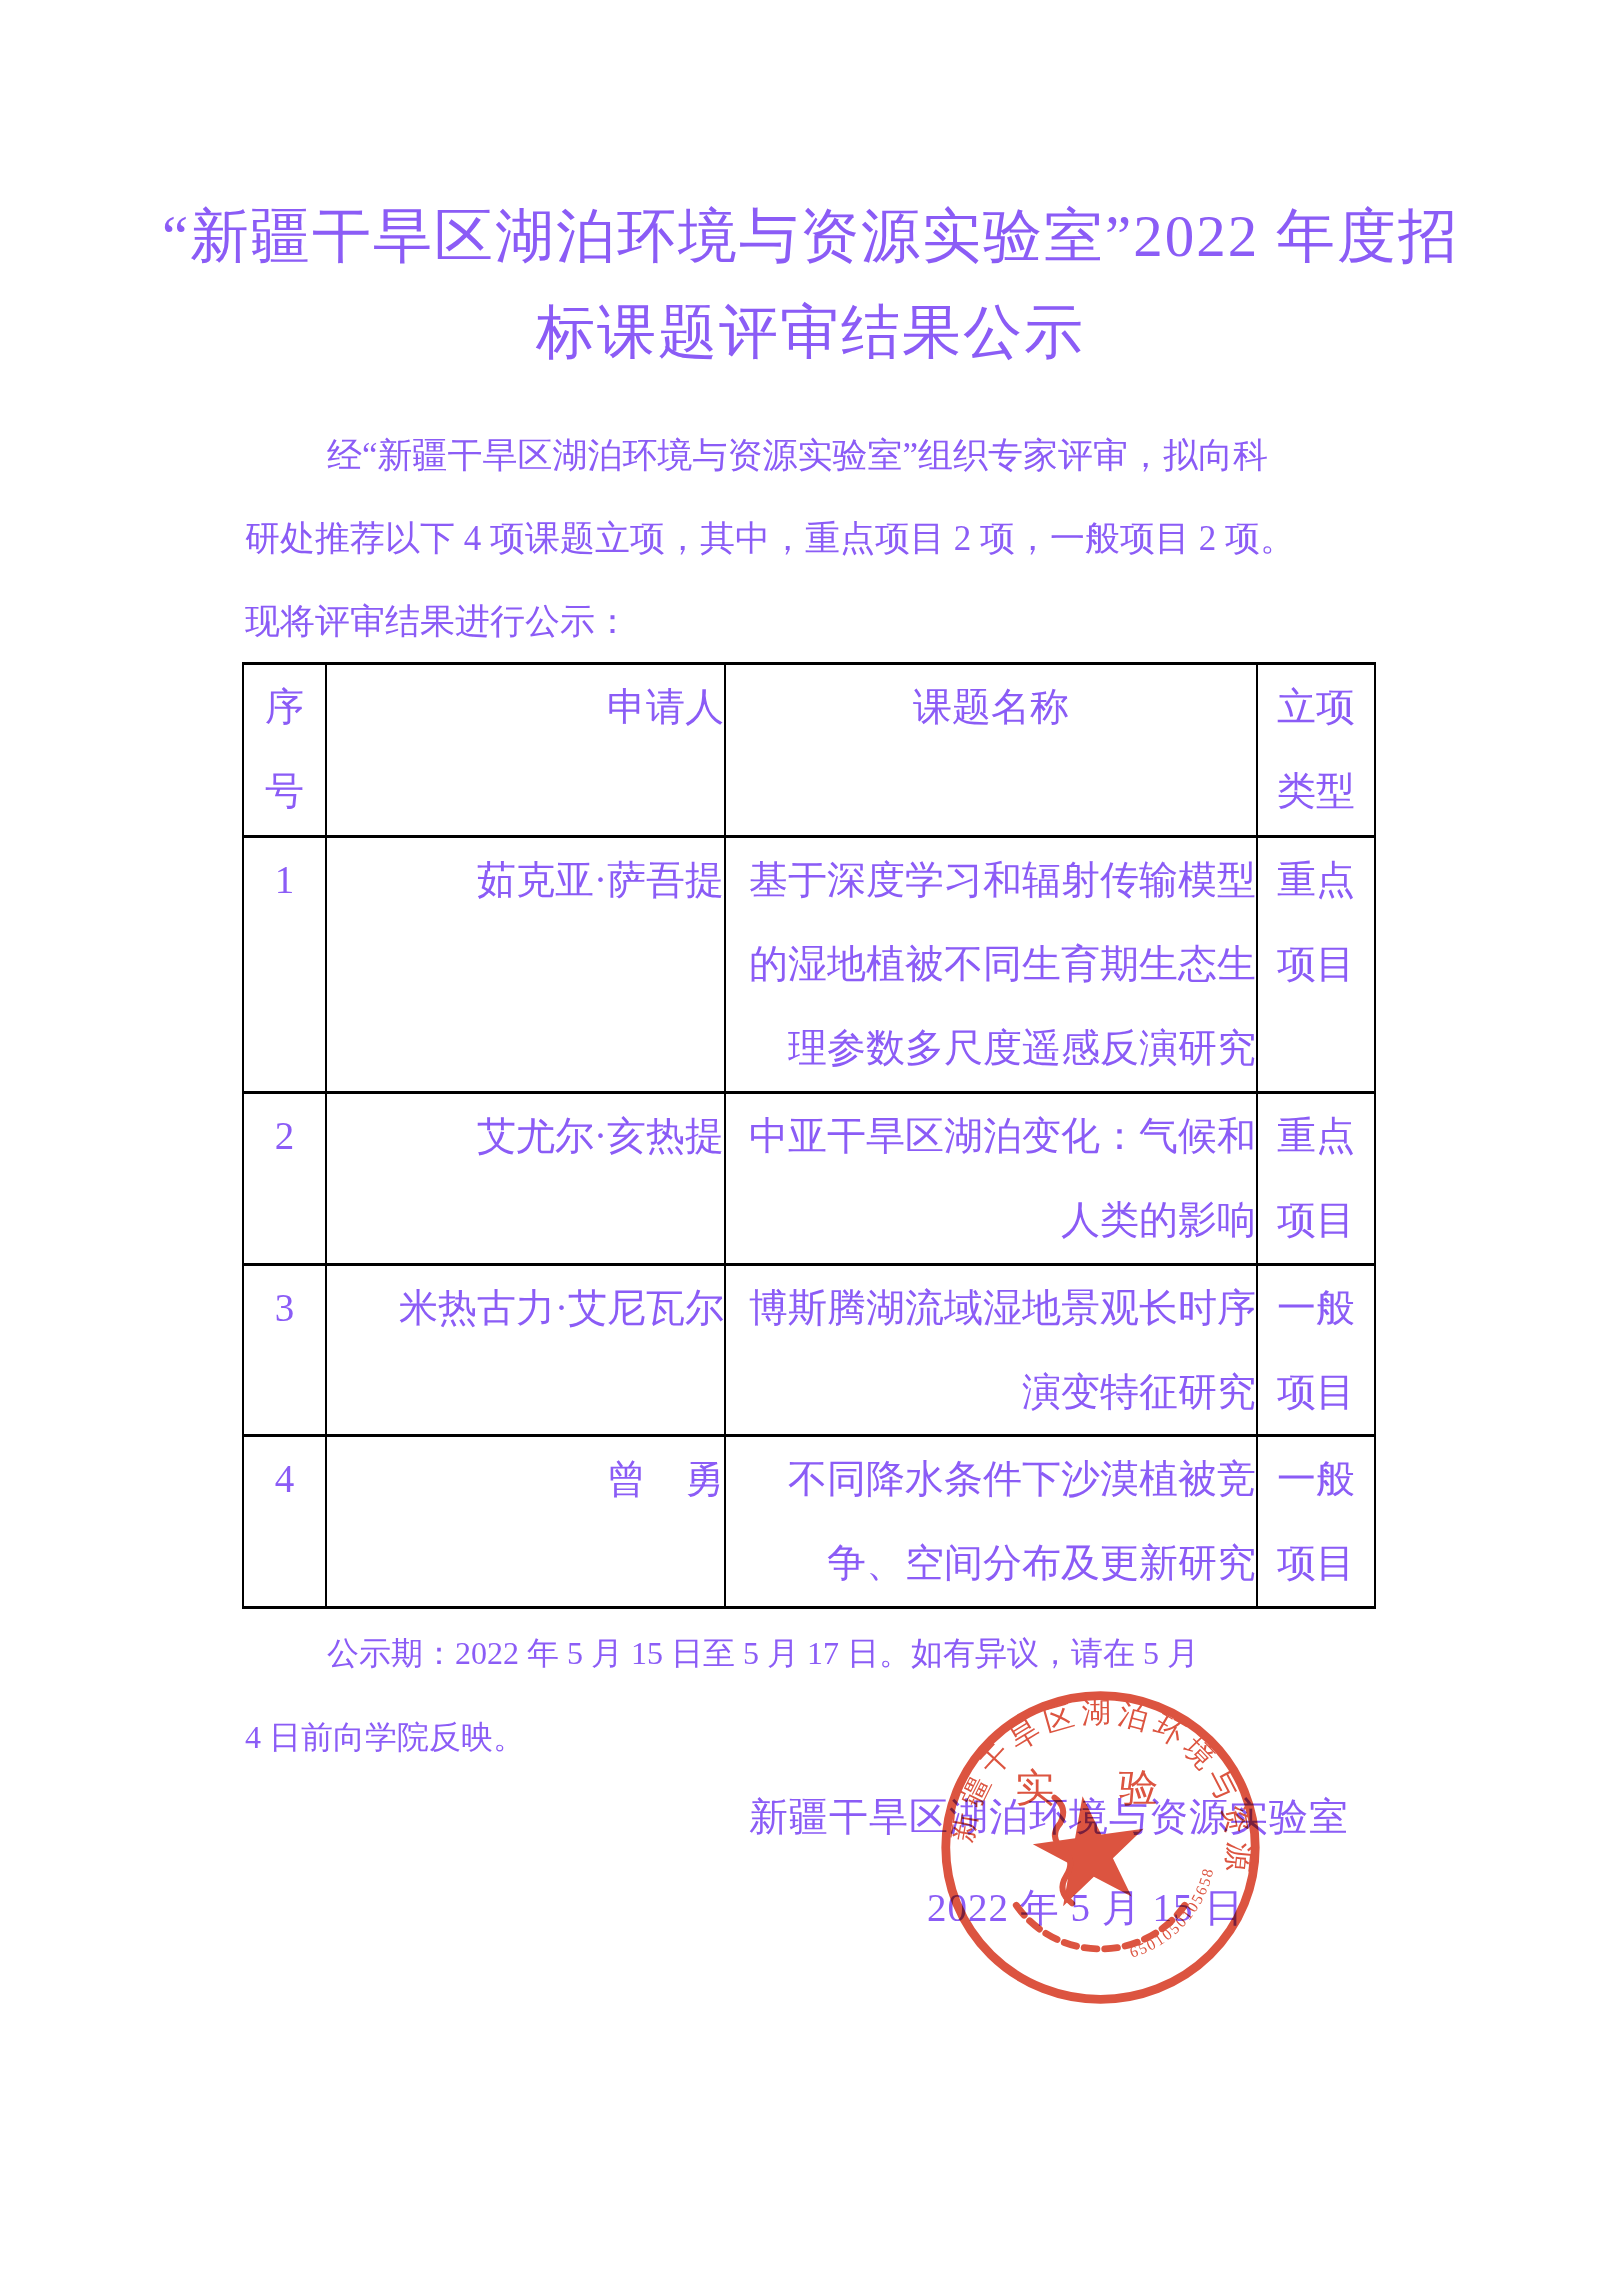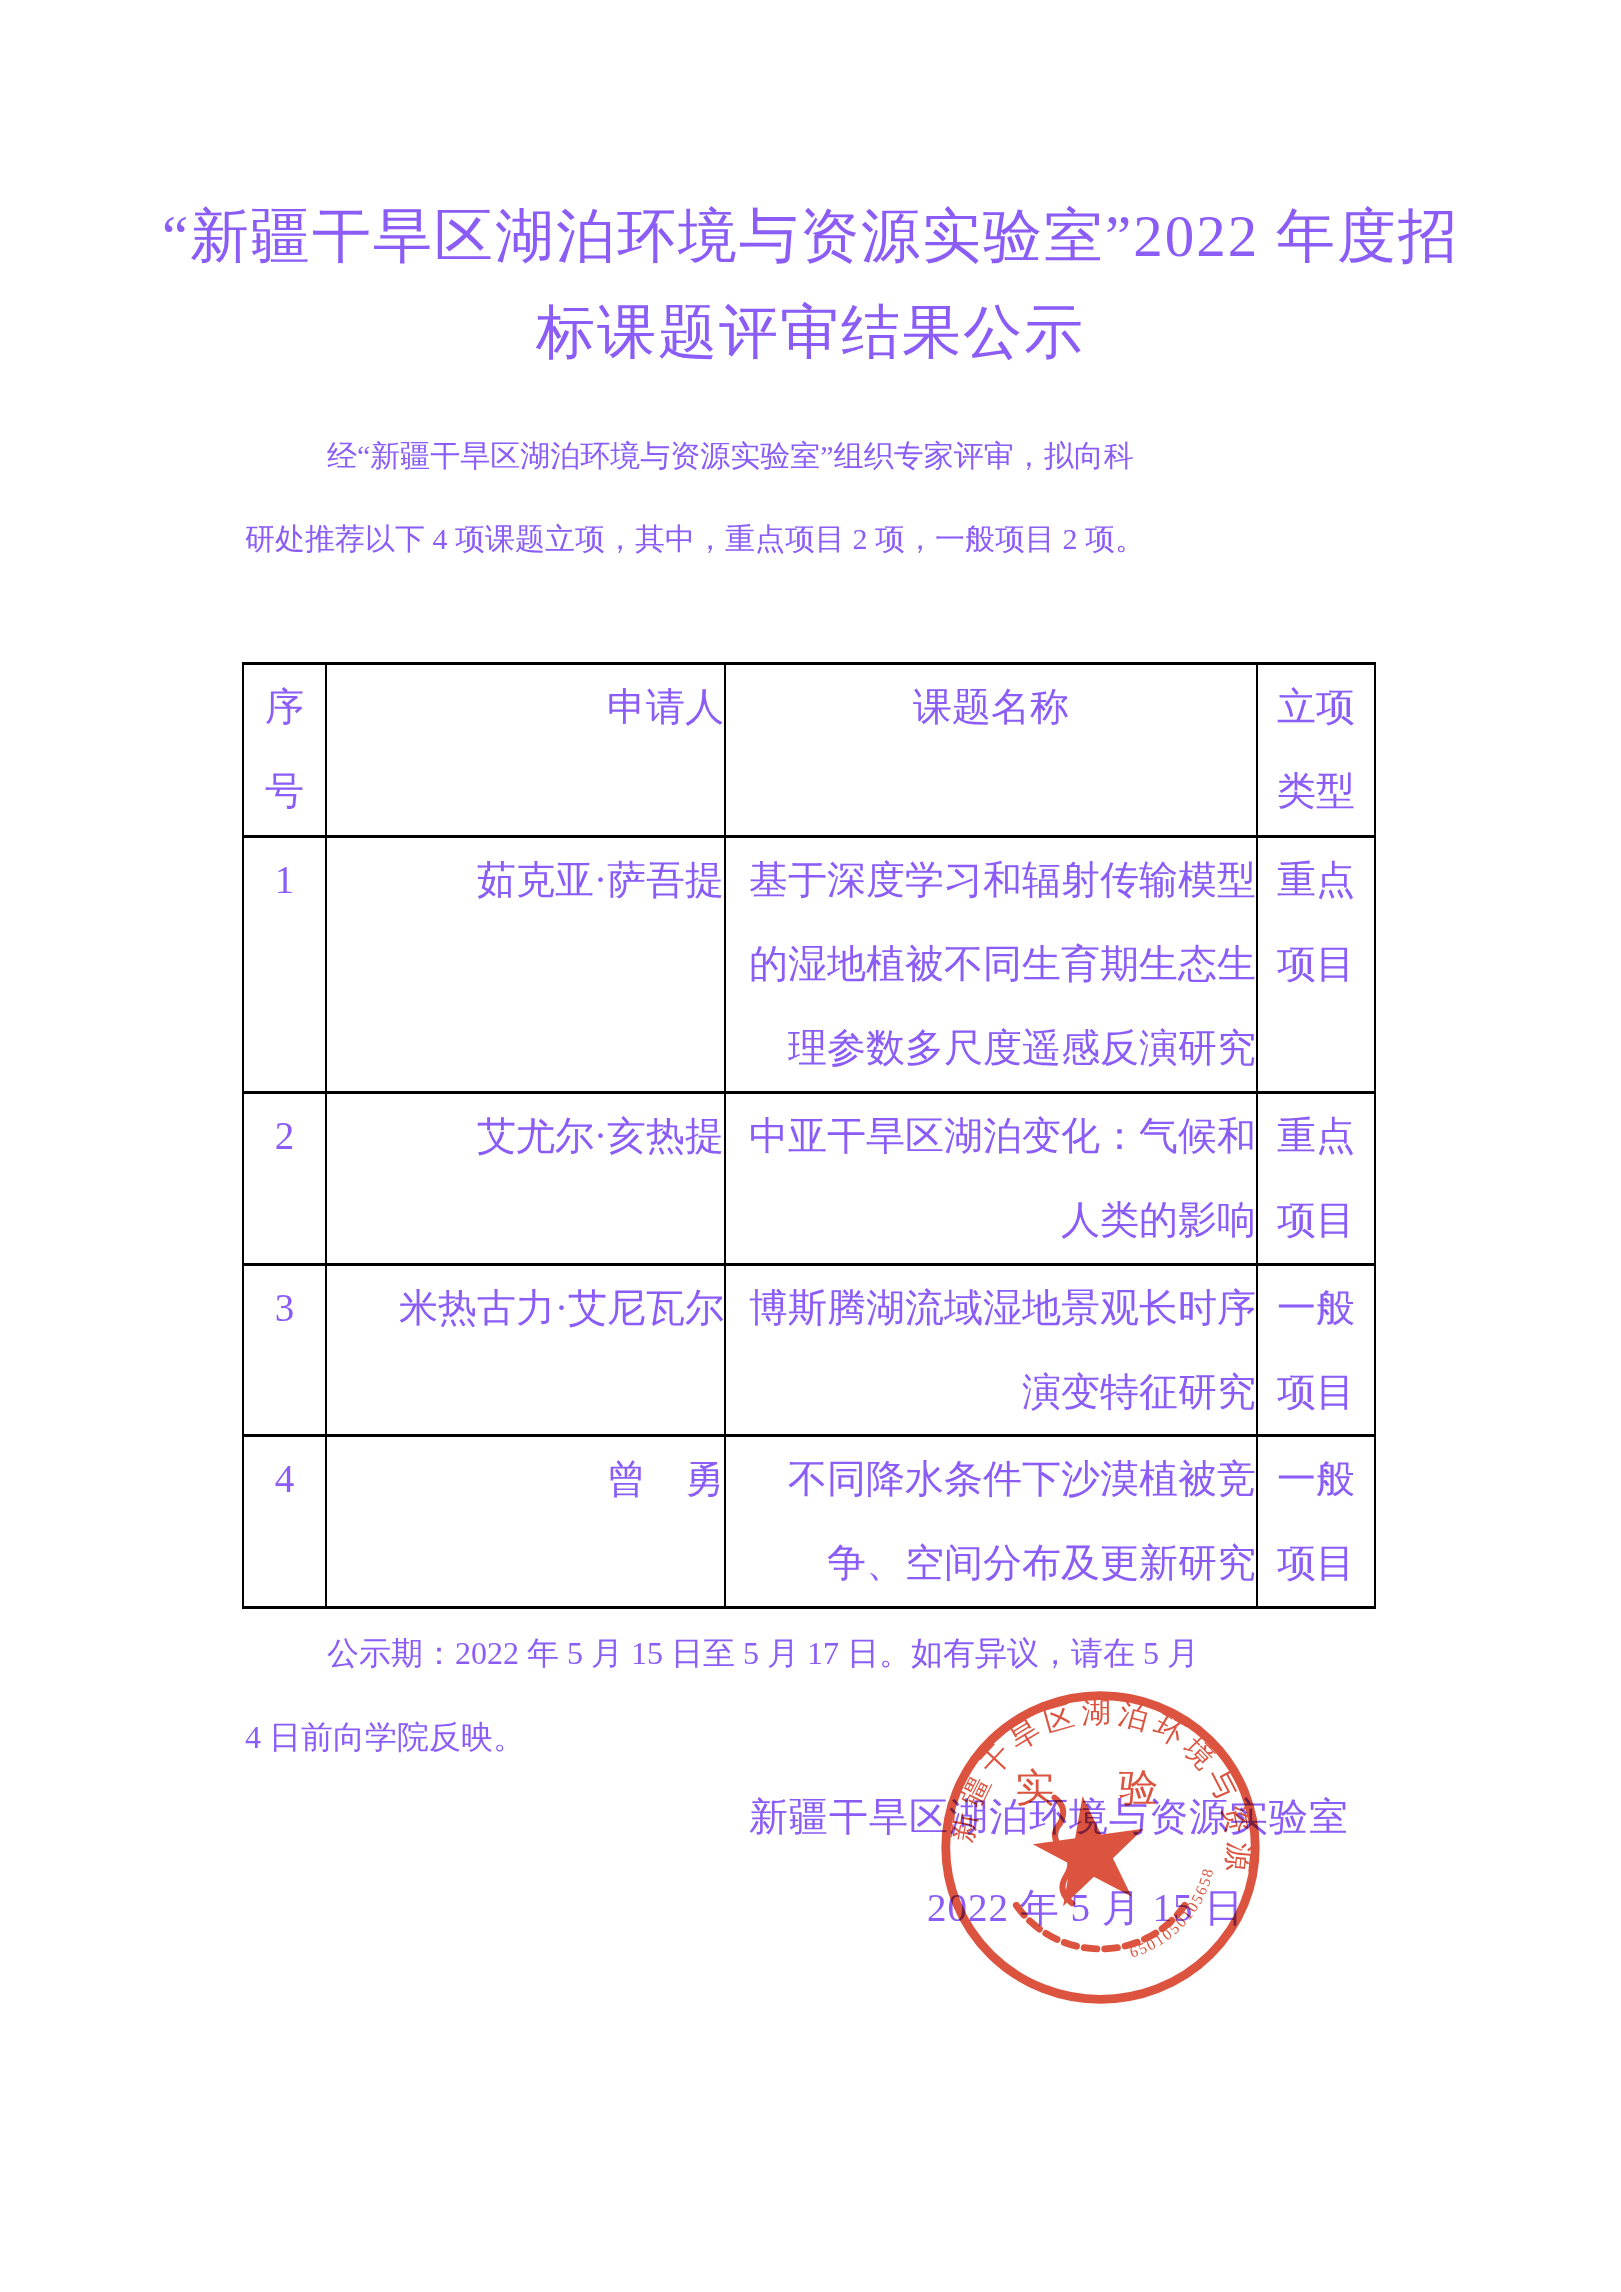--- a/index.html
+++ b/index.html
@@ -5,21 +5,21 @@
   html,body{margin:0;padding:0;background:#888;}
   .page{
     position:relative;width:1621px;height:2293px;background:#ffffff;
     margin:0 auto;overflow:hidden;
     font-family:"Liberation Serif","DejaVu Serif",serif;color:#8b5cf6;
   }
   .doc-title{
     position:absolute;left:0;top:188px;width:1621px;
     font-size:59px;line-height:96px;text-align:center;letter-spacing:2px;
   }
-  .intro{position:absolute;left:245px;top:414px;width:1147px;font-size:30px;line-height:83px;}
+  .intro{position:absolute;left:245px;top:414px;width:1147px;font-size:35px;line-height:83px;}
   .intro .ln{white-space:nowrap;}
   .indent{padding-left:82px;}
   table.results{
     position:absolute;left:242px;top:662px;width:1132px;
     border-collapse:collapse;table-layout:fixed;
     font-size:39px;
   }
   table.results td{
     border:2.9px solid #000;border-top-width:3.9px;border-bottom-width:3.9px;
     vertical-align:top;line-height:84px;padding:0;
@@ -49,20 +49,21 @@
 <div class="page">
 
   <div class="doc-title">
     <div>“新疆干旱区湖泊环境与资源实验室”2022 年度招</div>
     <div>标课题评审结果公示</div>
   </div>
 
   <div class="intro">
     <div class="ln indent">经“新疆干旱区湖泊环境与资源实验室”组织专家评审，拟向科</div>
     <div class="ln">研处推荐以下 4 项课题立项，其中，重点项目 2 项，一般项目 2 项。</div>
+    <div class="ln">现将评审结果进行公示：</div>
   </div>
 
   <table class="results">
     <colgroup>
       <col style="width:83px">
         <col style="width:399px">
         <col style="width:532px">
         <col style="width:118px">
     </colgroup>
     <tbody>

